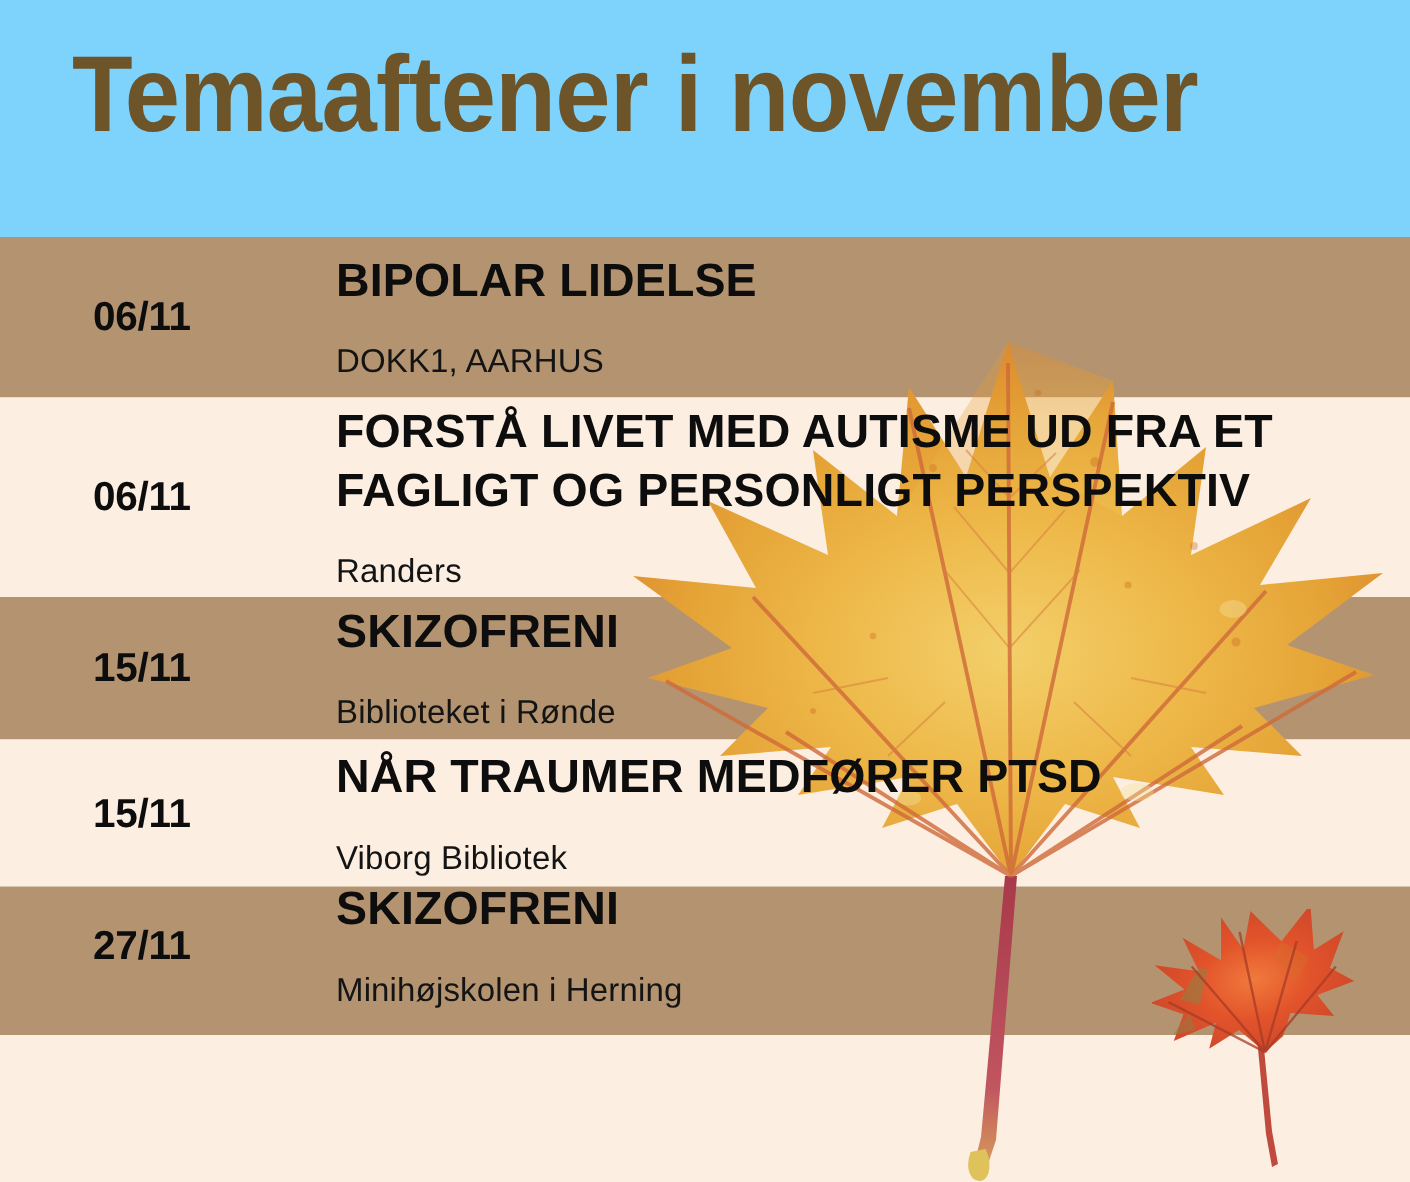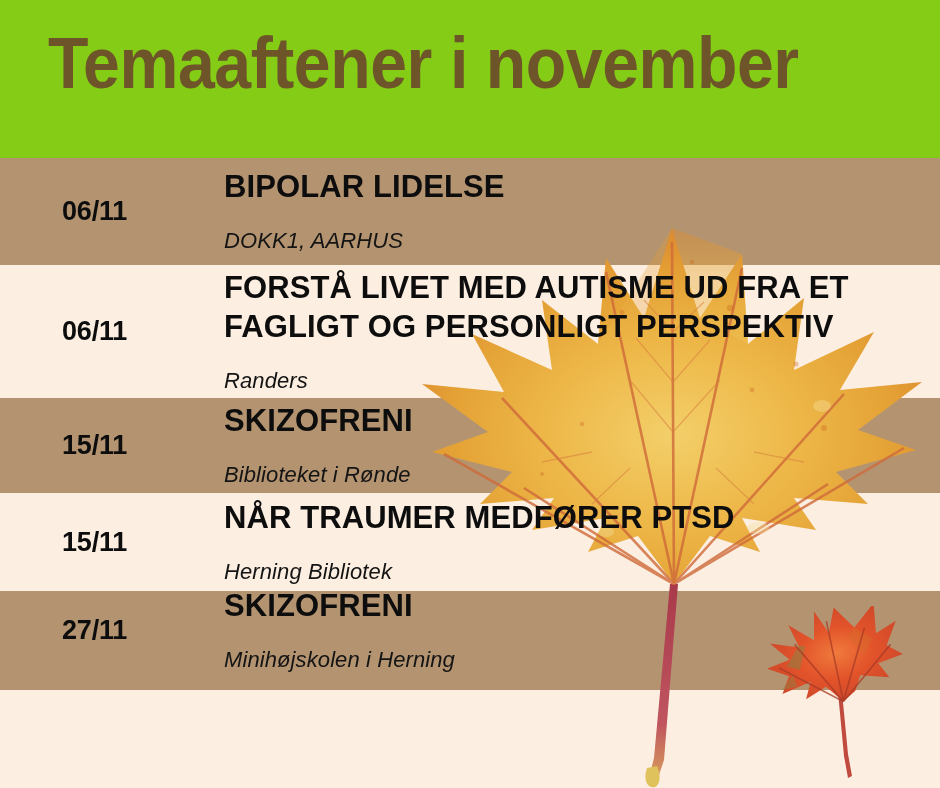--- a/index.html
+++ b/index.html
@@ -16,21 +16,21 @@
     font-family: "Liberation Sans", sans-serif;
     -webkit-font-smoothing: antialiased;
   }
 
   
   .header {
     position: absolute;
     left: 0; top: 0;
     width: 940px;
     height: 158px;
-    background: #84cc16;
+    background: #7dd3fc;
     z-index: 2;
   }
   .poster-title {
     position: absolute;
     left: 48px;
     top: 26px;
     font-family: "Liberation Sans", sans-serif;
     font-size: 72px;
     font-weight: 700;
     letter-spacing: -0.5px;
@@ -86,21 +86,20 @@
     line-height: 1.28;
     white-space: pre-line;
   }
   .row-venue {
     font-size: 22px;
     font-weight: 400;
     color: #141414;
     letter-spacing: 0.1px;
     line-height: 1.3;
     margin-top: 20px;
-    font-style: italic;
   }
 
   
   .leaf-layer {
     position: absolute;
     left: 0; top: 0;
     width: 940px;
     height: 788px;
     pointer-events: none;
     z-index: 3;
@@ -286,21 +285,21 @@
             <div class="row-title">SKIZOFRENI</div>
             <div class="row-venue">Biblioteket i Rønde</div>
           </div>
         </div>
       </div>
       <div class="row-ghost" style="height: 98px;">
         <div class="row-inner">
           <div class="row-date">15/11</div>
           <div class="row-body">
             <div class="row-title">NÅR TRAUMER MEDFØRER PTSD</div>
-            <div class="row-venue">Herning Bibliotek</div>
+            <div class="row-venue">Viborg Bibliotek</div>
           </div>
         </div>
       </div>
       <div class="row-ghost" style="height: 78px;">
         <div class="row-inner">
           <div class="row-date">27/11</div>
           <div class="row-body">
             <div class="row-title">SKIZOFRENI</div>
             <div class="row-venue">Minihøjskolen i Herning</div>
           </div>

